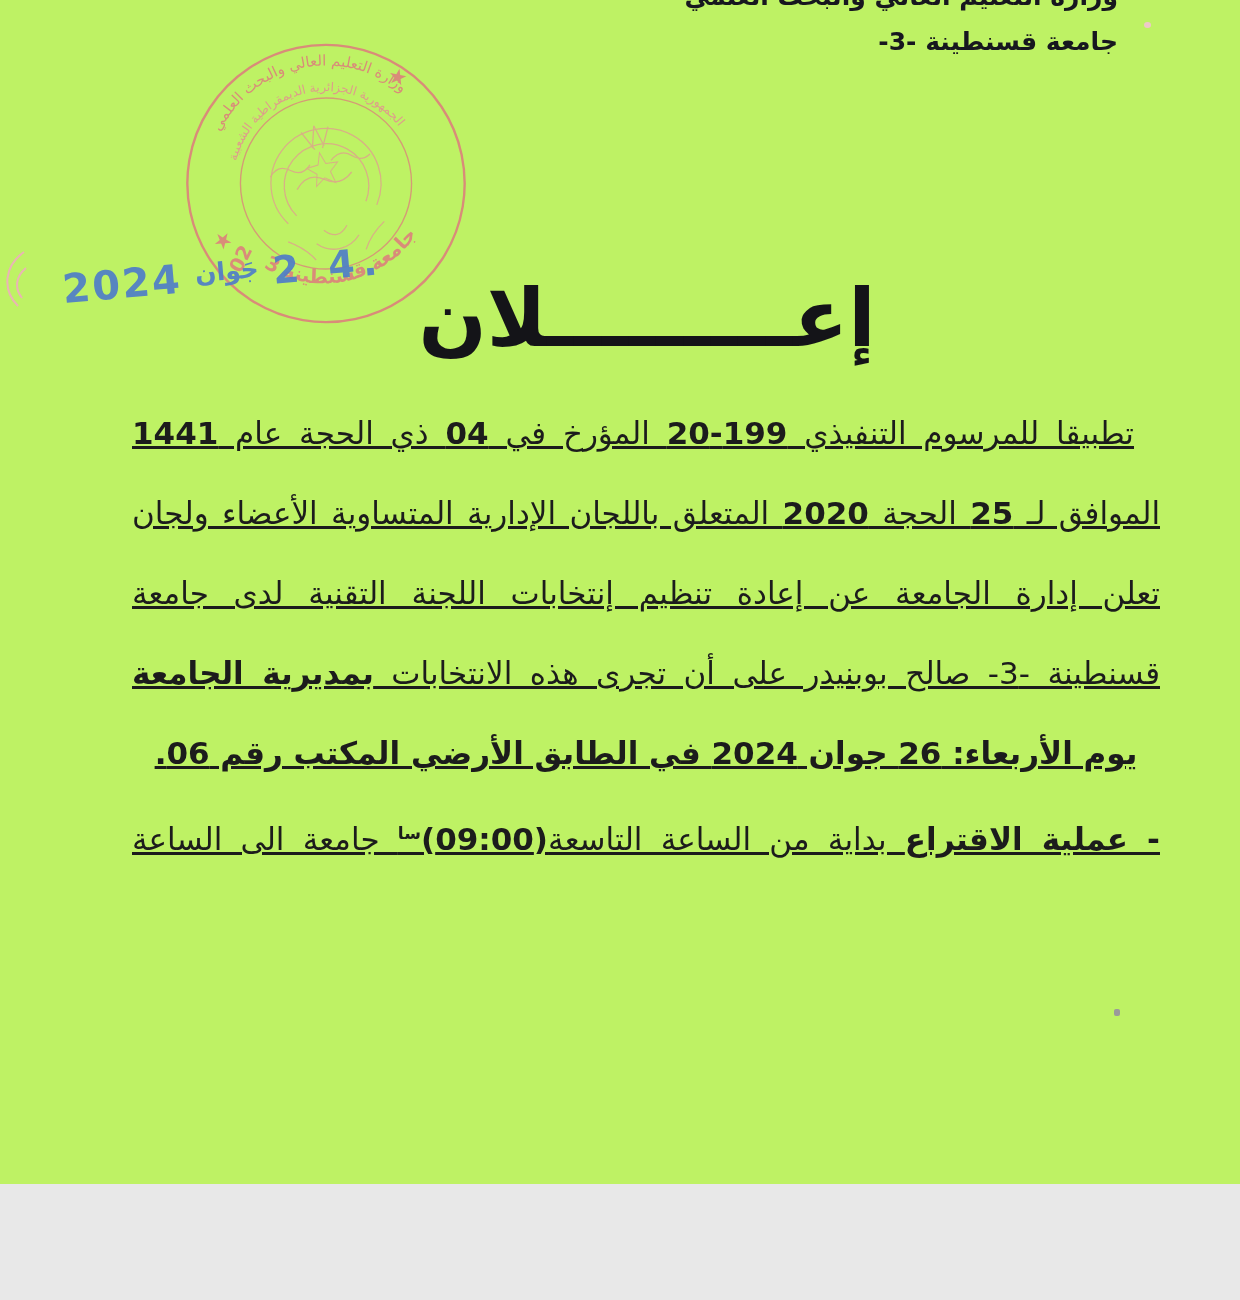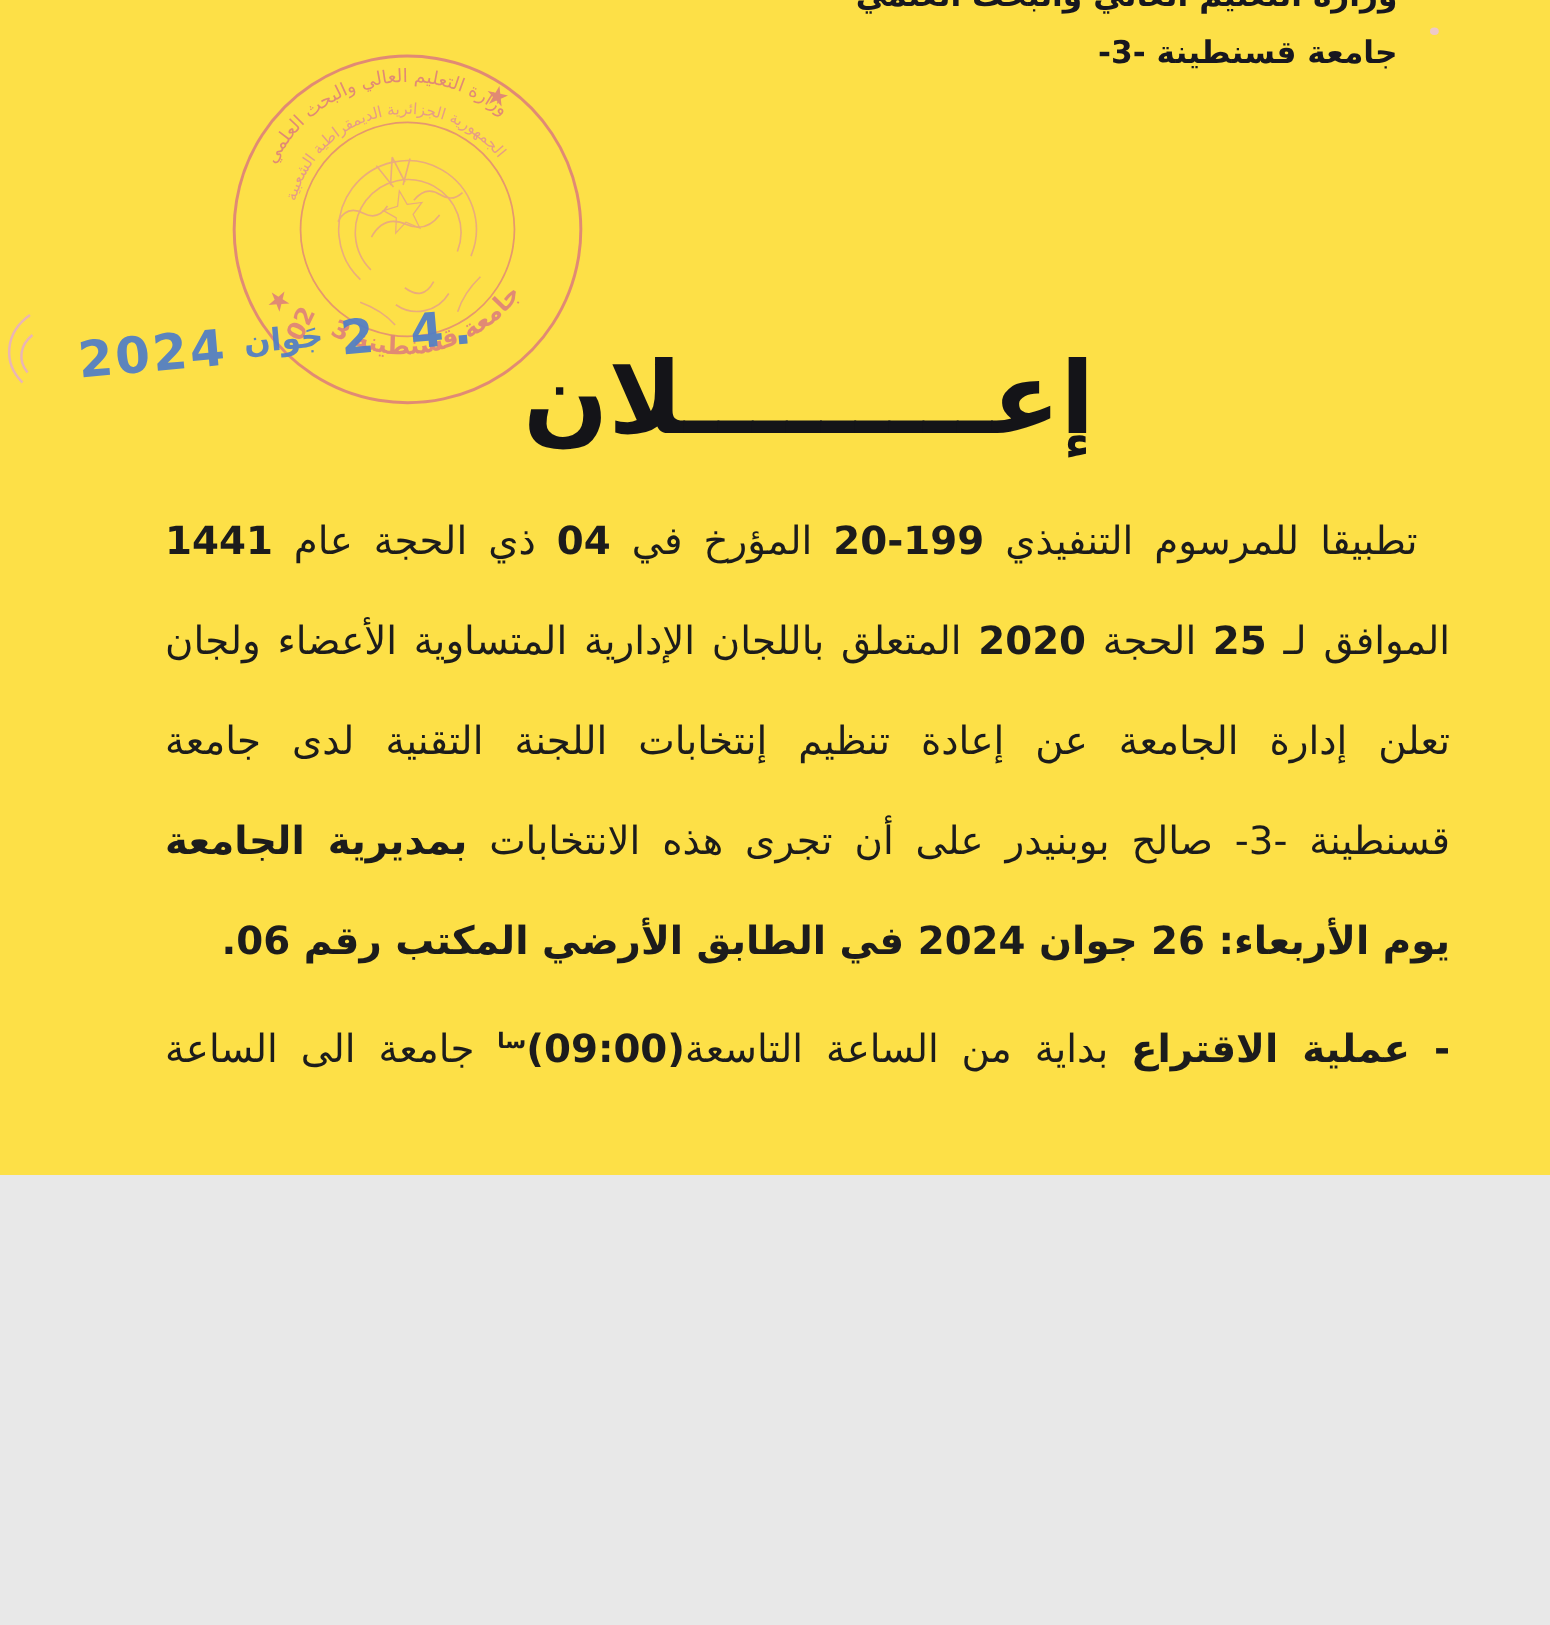--- a/index.html
+++ b/index.html
@@ -1,20 +1,20 @@
 <!DOCTYPE html>
 <html lang="ar"><head>
 <meta charset="utf-8">
 <style>
   html,body{margin:0;padding:0;background:#e8e8e8;}
   .page{
     position:relative;
-    width:1240px;height:940px;
+    width:1240px;height:1184px;
     margin:0 auto;
-    background:#fde047;
+    background:#bef264;
     overflow:hidden;
     font-family:"DejaVu Sans",sans-serif;
     color:#1f1f1f;
   }
   
   .letterhead{
     position:absolute;
     top:-26px;right:122px;
     direction:rtl;text-align:right;
     font-weight:bold;
@@ -53,24 +53,25 @@
   .body{
     position:absolute;top:393px;left:132px;width:1028px;
     direction:rtl;
     font-size:31px;
     color:#1c1c1c;
   }
   .bline{
     line-height:80px;height:80px;
     text-align:right;
     white-space:normal;
+    text-decoration:underline;
   }
   .bline.justify{text-align:justify;text-align-last:justify;}
   .bline.indent1{padding-right:26px;}
-  .b,.num{font-weight:bold;}
+  .b,.num{font-weight:bold;text-align:center;}
   .sup{font-size:0.55em;vertical-align:super;font-weight:bold;}
   
   .edge-squiggle{position:absolute;left:-4px;top:248px;}
   .speck-pink{position:absolute;left:1144px;top:22px;width:7px;height:6px;border-radius:50%;background:#eec9c9;}
   .speck-gray{position:absolute;left:1114px;top:1009px;width:6px;height:7px;border-radius:2px;background:#9a9a9a;}
 </style>
 </head>
 <body>
 
 <div class="page">

